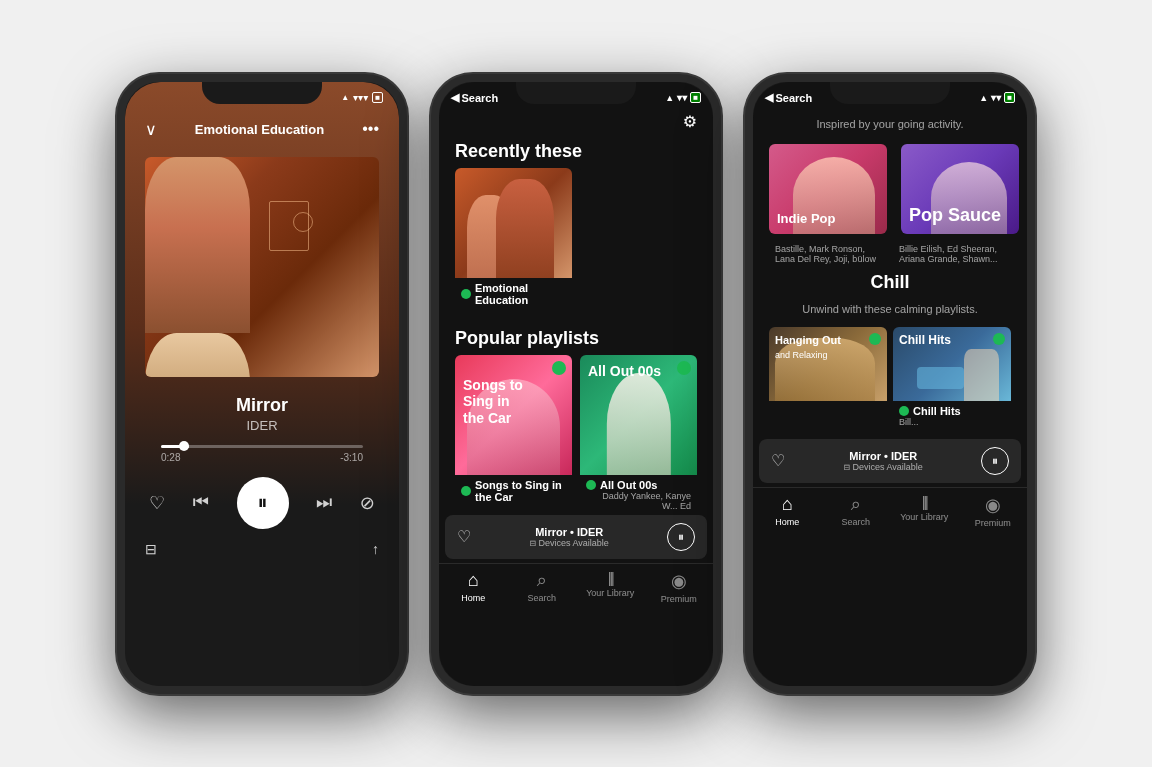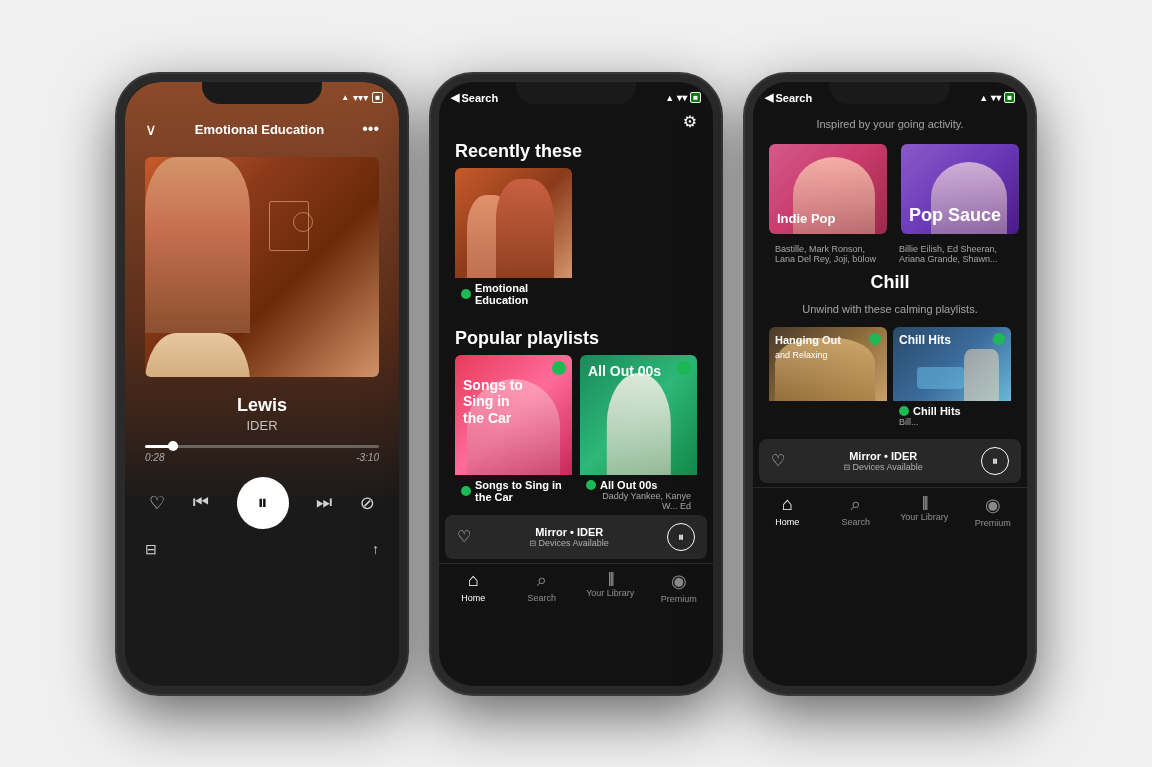--- a/index.html
+++ b/index.html
@@ -136,22 +136,21 @@
       font-size: 18px;
       font-weight: 700;
       color: white;
       margin-bottom: 2px;
     }
     .track-artist {
       font-size: 13px;
       color: rgba(255,255,255,0.7);
     }
     .progress-section {
-      padding: 6px 20px;
-      font-style: italic;
+      padding: 6px 36px;
     }
     .progress-bar-bg {
       height: 3px;
       background: rgba(255,255,255,0.3);
       border-radius: 2px;
       position: relative;
     }
     .progress-bar-fill {
       height: 100%;
       background: white;
@@ -572,21 +571,21 @@
 
           <div class="figure1"></div>
           <div class="figure3"></div>
 
           <div class="geometric-overlay"></div>
           <div class="circle-overlay"></div>
         </div>
       </div>
 
       <div class="track-info">
-        <div class="track-name">Lewis</div>
+        <div class="track-name">Mirror</div>
         <div class="track-artist">IDER</div>
       </div>
 
       <div class="progress-section">
         <div class="progress-bar-bg">
           <div class="progress-bar-fill"></div>
           <div class="progress-dot"></div>
         </div>
         <div class="progress-times">
           <span>0:28</span>

